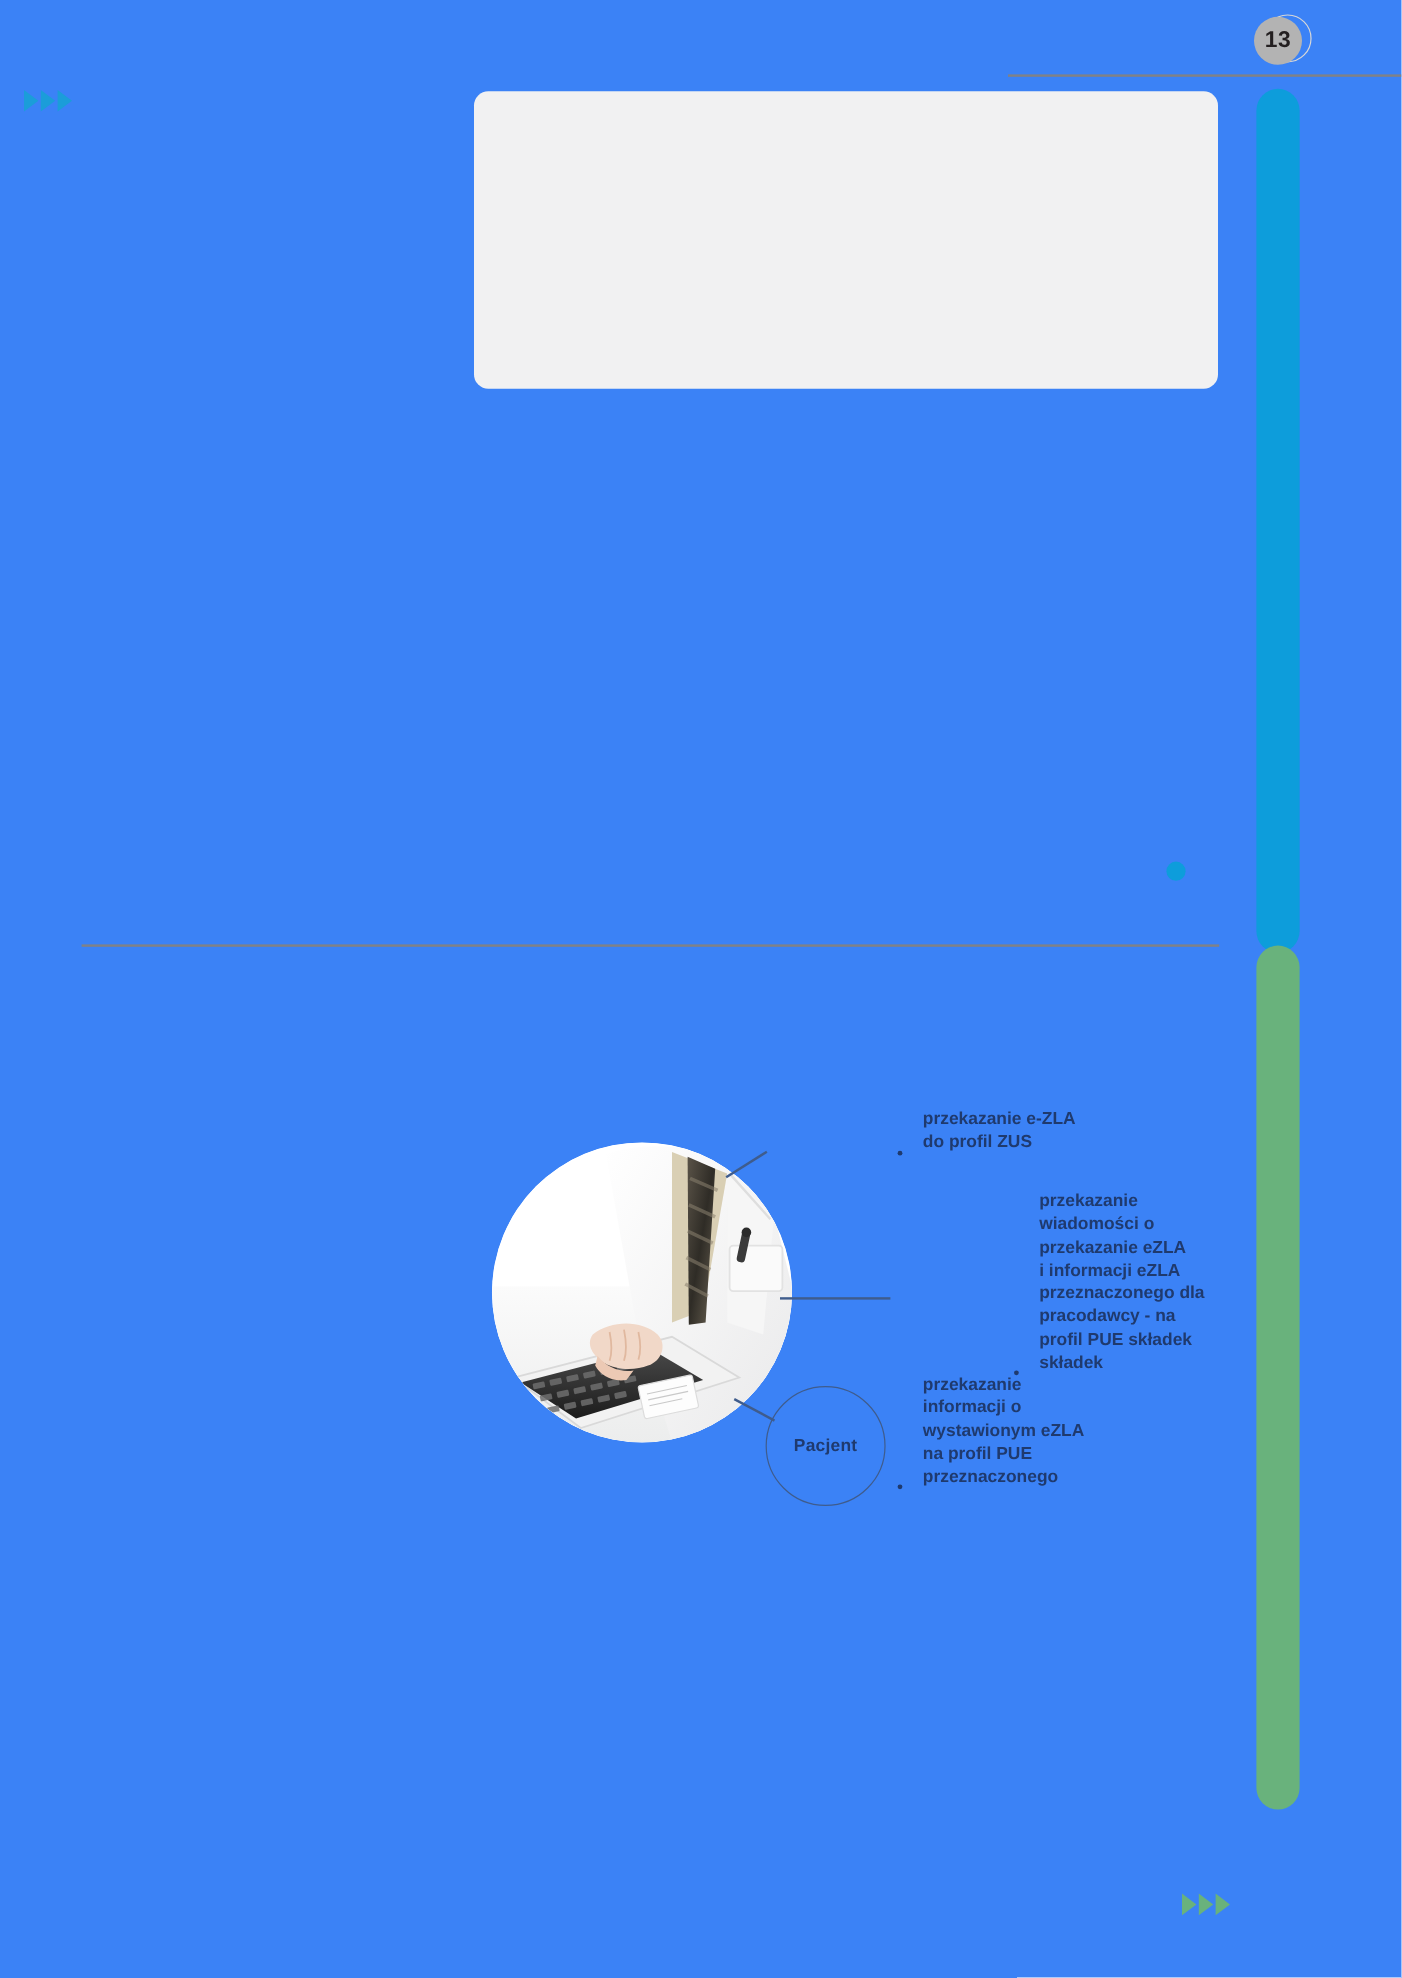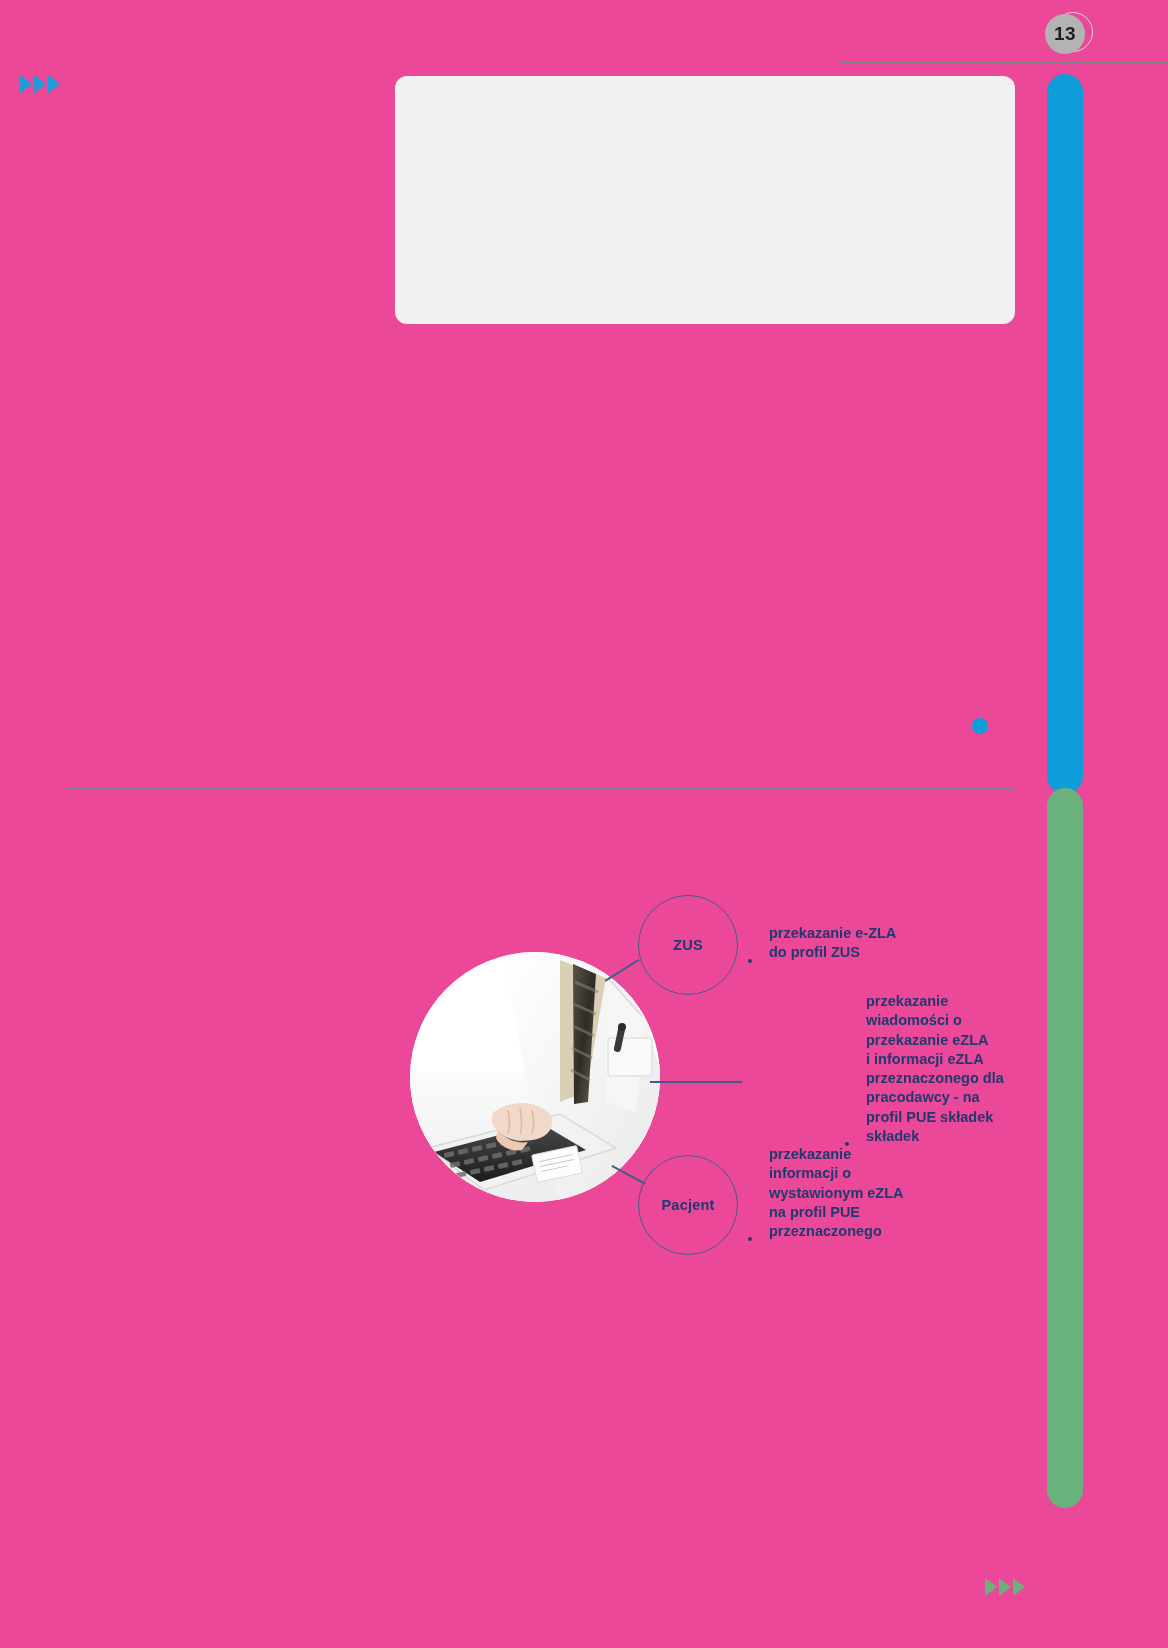--- a/index.html
+++ b/index.html
@@ -7,21 +7,21 @@
     padding: 0;
     background: #ffffff;
   }
   body {
     font-family: "Liberation Sans", sans-serif;
   }
   .page {
     position: relative;
     width: 1168px;
     height: 1648px;
-    background: #ec4899;
+    background: #3b82f6;
     overflow: hidden;
   }
 
   
   .header-rule {
     position: absolute;
     left: 840px;
     top: 62px;
     width: 328px;
     height: 2px;
@@ -324,23 +324,20 @@
 
           <path d="M196 232 C212 222 238 224 250 236 L250 250 L190 250 Z" fill="#f1d8c8"></path>
         </g>
       </svg>
     </div>
 
     <div class="connector conn-zus"></div>
     <div class="connector conn-platnik"></div>
     <div class="connector conn-pacjent"></div>
 
-    <div class="node-circle node-zus">
-      <span class="node-label">ZUS</span>
-    </div>
     <div class="bullet-block blk-zus">
       <span class="dot"></span>
       <span class="lines">
         <span>przekazanie e-ZLA</span>
         <span>do profil ZUS</span>
       </span>
     </div>
 
     <div class="bullet-block blk-platnik">
       <span class="dot"></span>

